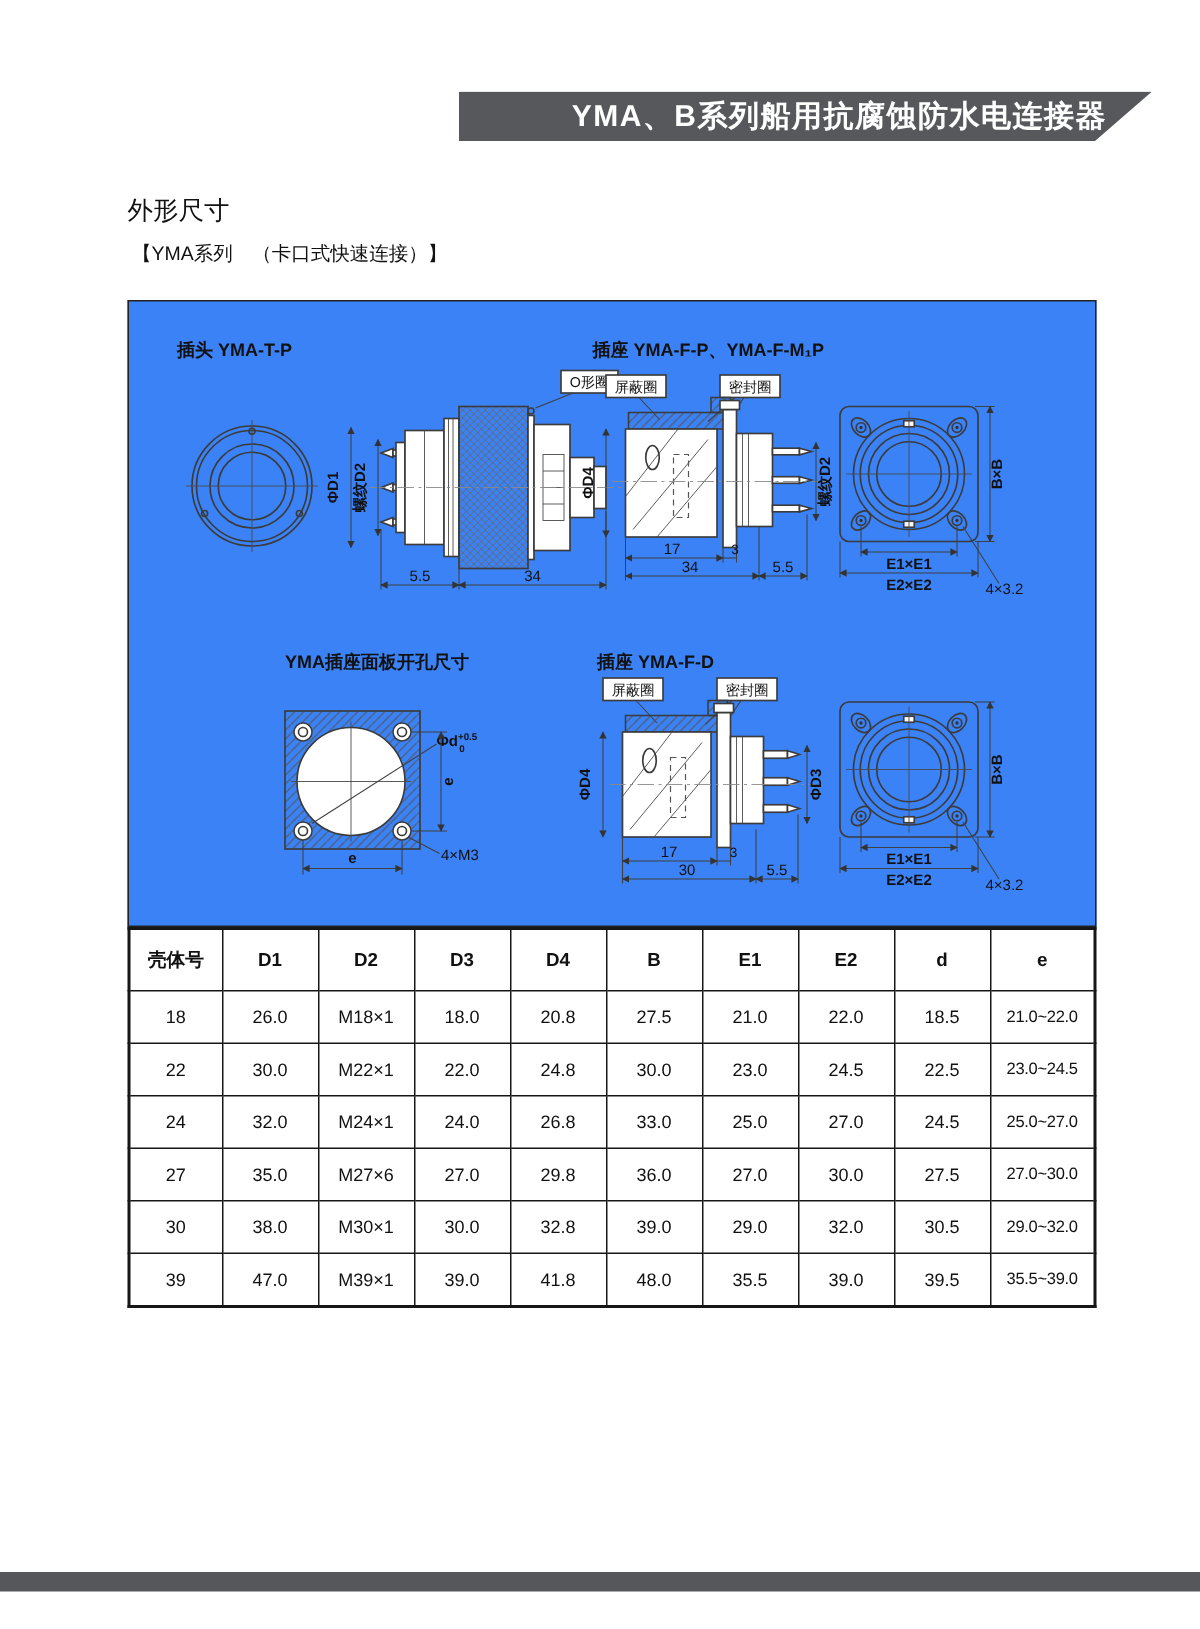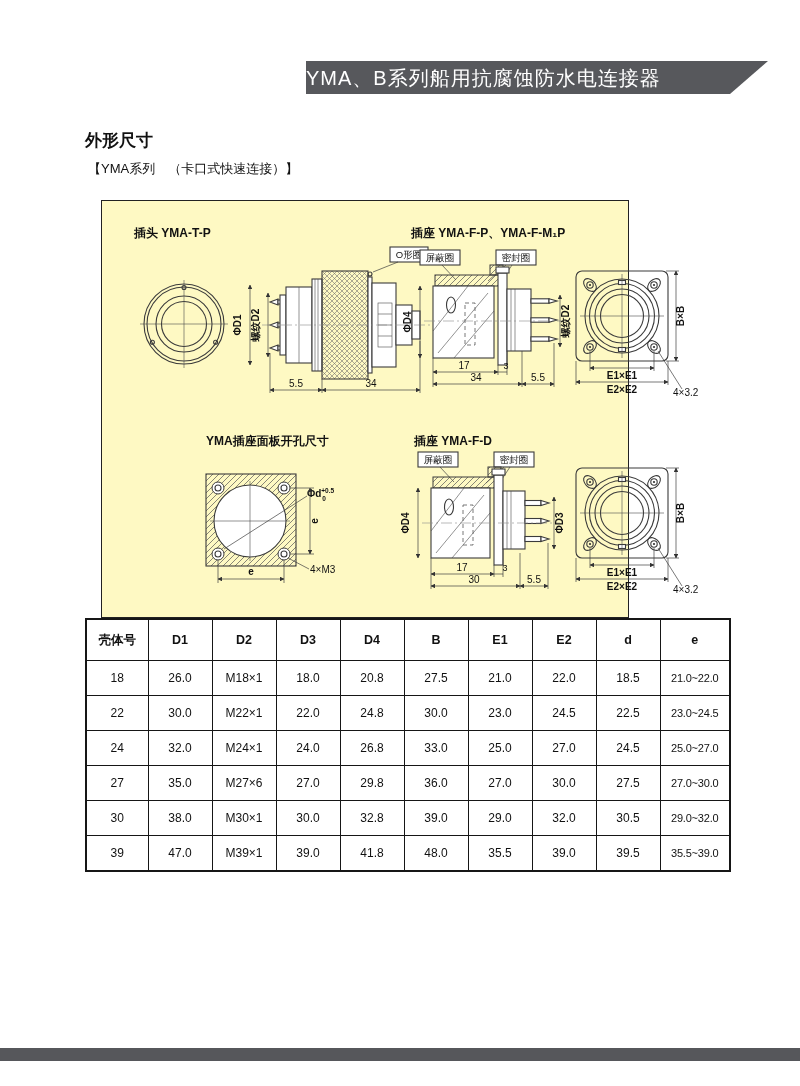--- a/index.html
+++ b/index.html
@@ -2,30 +2,30 @@
 <html><head>
 <meta charset="utf-8">
 <style>
   html,body{margin:0;padding:0;}
   body{
     width:800px;height:1086px;position:relative;background:#ffffff;
     font-family:"Liberation Sans",sans-serif;color:#111;overflow:hidden;
   }
   .banner{
     position:absolute;left:306px;top:61px;width:462px;height:33px;
-    background:#57585c;color:#fff;font-weight:normal;font-size:20px;line-height:34px;
-    text-align:left;letter-spacing:1px;
+    background:#57585c;color:#fff;font-weight:bold;font-size:20px;line-height:34px;
+    text-align:right;letter-spacing:1px;
     clip-path:polygon(0 0,100% 0,calc(100% - 38px) 100%,0 100%);
     padding-right:30px;box-sizing:border-box;
   }
-  .sec-title{position:absolute;left:85px;top:129px;font-size:17px;font-weight:bold;}
+  .sec-title{position:absolute;left:85px;top:129px;font-size:17px;font-weight:normal;}
   .sub-title{position:absolute;left:88px;top:160px;font-size:13px;font-weight:normal;}
   .figbox{
-    position:absolute;left:101px;top:200px;width:528px;height:418px;
-    border:1.5px solid #222;box-sizing:border-box;background:#fef9c3;
+    position:absolute;left:85px;top:200px;width:646px;height:418px;
+    border:1.5px solid #222;box-sizing:border-box;background:#3b82f6;
   }
   .figbox svg{position:absolute;left:0;top:0;}
   .spec-table{
     position:absolute;left:85px;top:618px;width:646px;
     border-collapse:collapse;table-layout:fixed;border:2px solid #161616;
   }
   .spec-table th,.spec-table td{
     border:1.5px solid #161616;text-align:center;vertical-align:middle;
     padding:0;color:#111;background:#fff;
   }

